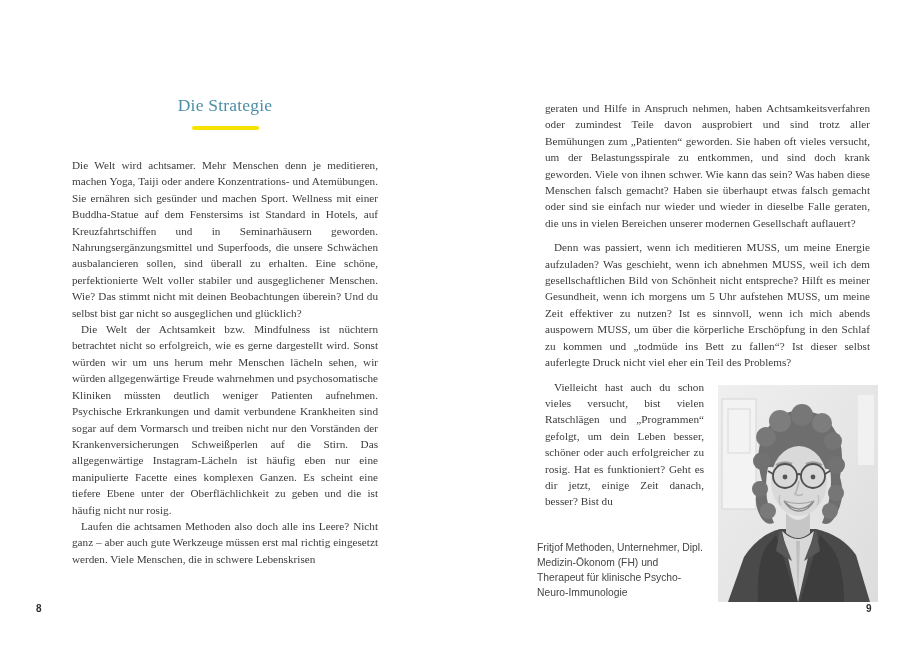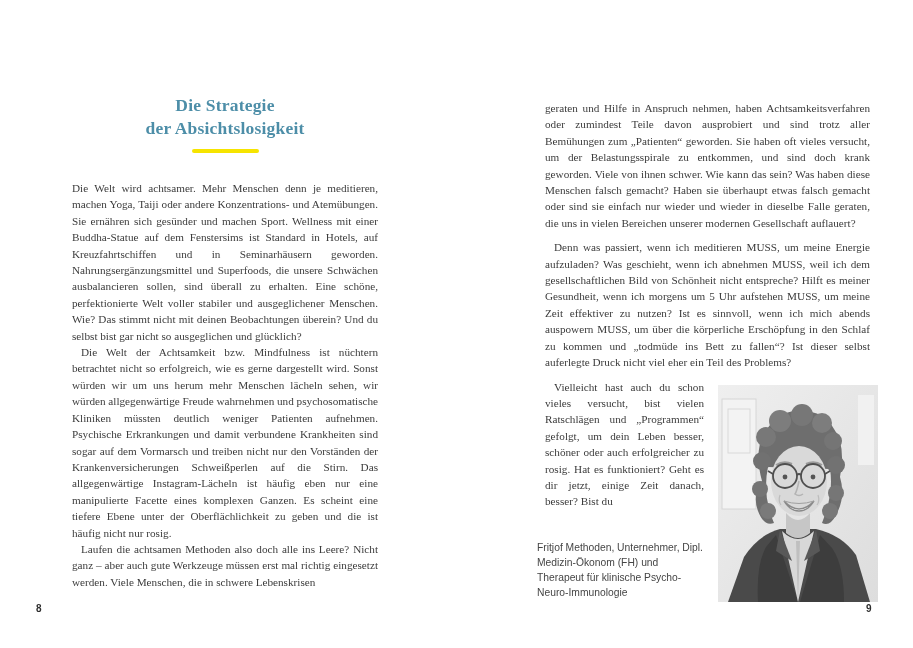--- a/index.html
+++ b/index.html
@@ -14,21 +14,21 @@
   
   .col-left{
     position:absolute;left:72px;top:94px;width:306px;
   }
   .chapter-title{
     text-align:center;
     color:#4d8ea8;
     font-size:17.5px;
     line-height:23px;
     letter-spacing:0.2px;
-    font-weight:700;
+    font-weight:400;
   }
   .title-underline{
     width:67px;height:4px;
     background:#f6e400;
     margin:9px auto 0 auto;
     border-radius:2px;
   }
   .body-block{
     margin-top:27px;
   }
@@ -77,21 +77,20 @@
   .folio-right{left:866px;}
 </style>
 </head>
 <body>
 
 <div class="spread">
 
   <div class="col-left">
     <div class="chapter-title">
       <div>Die Strategie</div>
-      <div>der Absichtslosigkeit</div>
     </div>
     <div class="title-underline"></div>
     <div class="body-block">
       <p>Die Welt wird achtsamer. Mehr Menschen denn je meditieren, machen Yoga, Taiji oder andere Konzentrations- und Atemübungen. Sie ernähren sich gesünder und machen Sport. Wellness mit einer Buddha-Statue auf dem Fenstersims ist Standard in Hotels, auf Kreuzfahrtschiffen und in Seminarhäusern geworden. Nahrungsergänzungsmittel und Superfoods, die unsere Schwächen ausbalancieren sollen, sind überall zu erhalten. Eine schöne, perfektionierte Welt voller stabiler und ausgeglichener Menschen. Wie? Das stimmt nicht mit deinen Beobachtungen überein? Und du selbst bist gar nicht so ausgeglichen und glücklich?</p>
       <p class="indent">Die Welt der Achtsamkeit bzw. Mindfulness ist nüchtern betrachtet nicht so erfolgreich, wie es gerne dargestellt wird. Sonst würden wir um uns herum mehr Menschen lächeln sehen, wir würden allgegenwärtige Freude wahrnehmen und psychosomatische Kliniken müssten deutlich weniger Patienten aufnehmen. Psychische Erkrankungen und damit verbundene Krankheiten sind sogar auf dem Vormarsch und treiben nicht nur den Vorständen der Krankenversicherungen Schweißperlen auf die Stirn. Das allgegenwärtige Instagram-Lächeln ist häufig eben nur eine manipulierte Facette eines komplexen Ganzen. Es scheint eine tiefere Ebene unter der Oberflächlichkeit zu geben und die ist häufig nicht nur rosig.</p>
       <p class="indent">Laufen die achtsamen Methoden also doch alle ins Leere? Nicht ganz – aber auch gute Werkzeuge müssen erst mal richtig eingesetzt werden. Viele Menschen, die in schwere Lebenskrisen</p>
     </div>
   </div>
 
   <div class="col-right">

